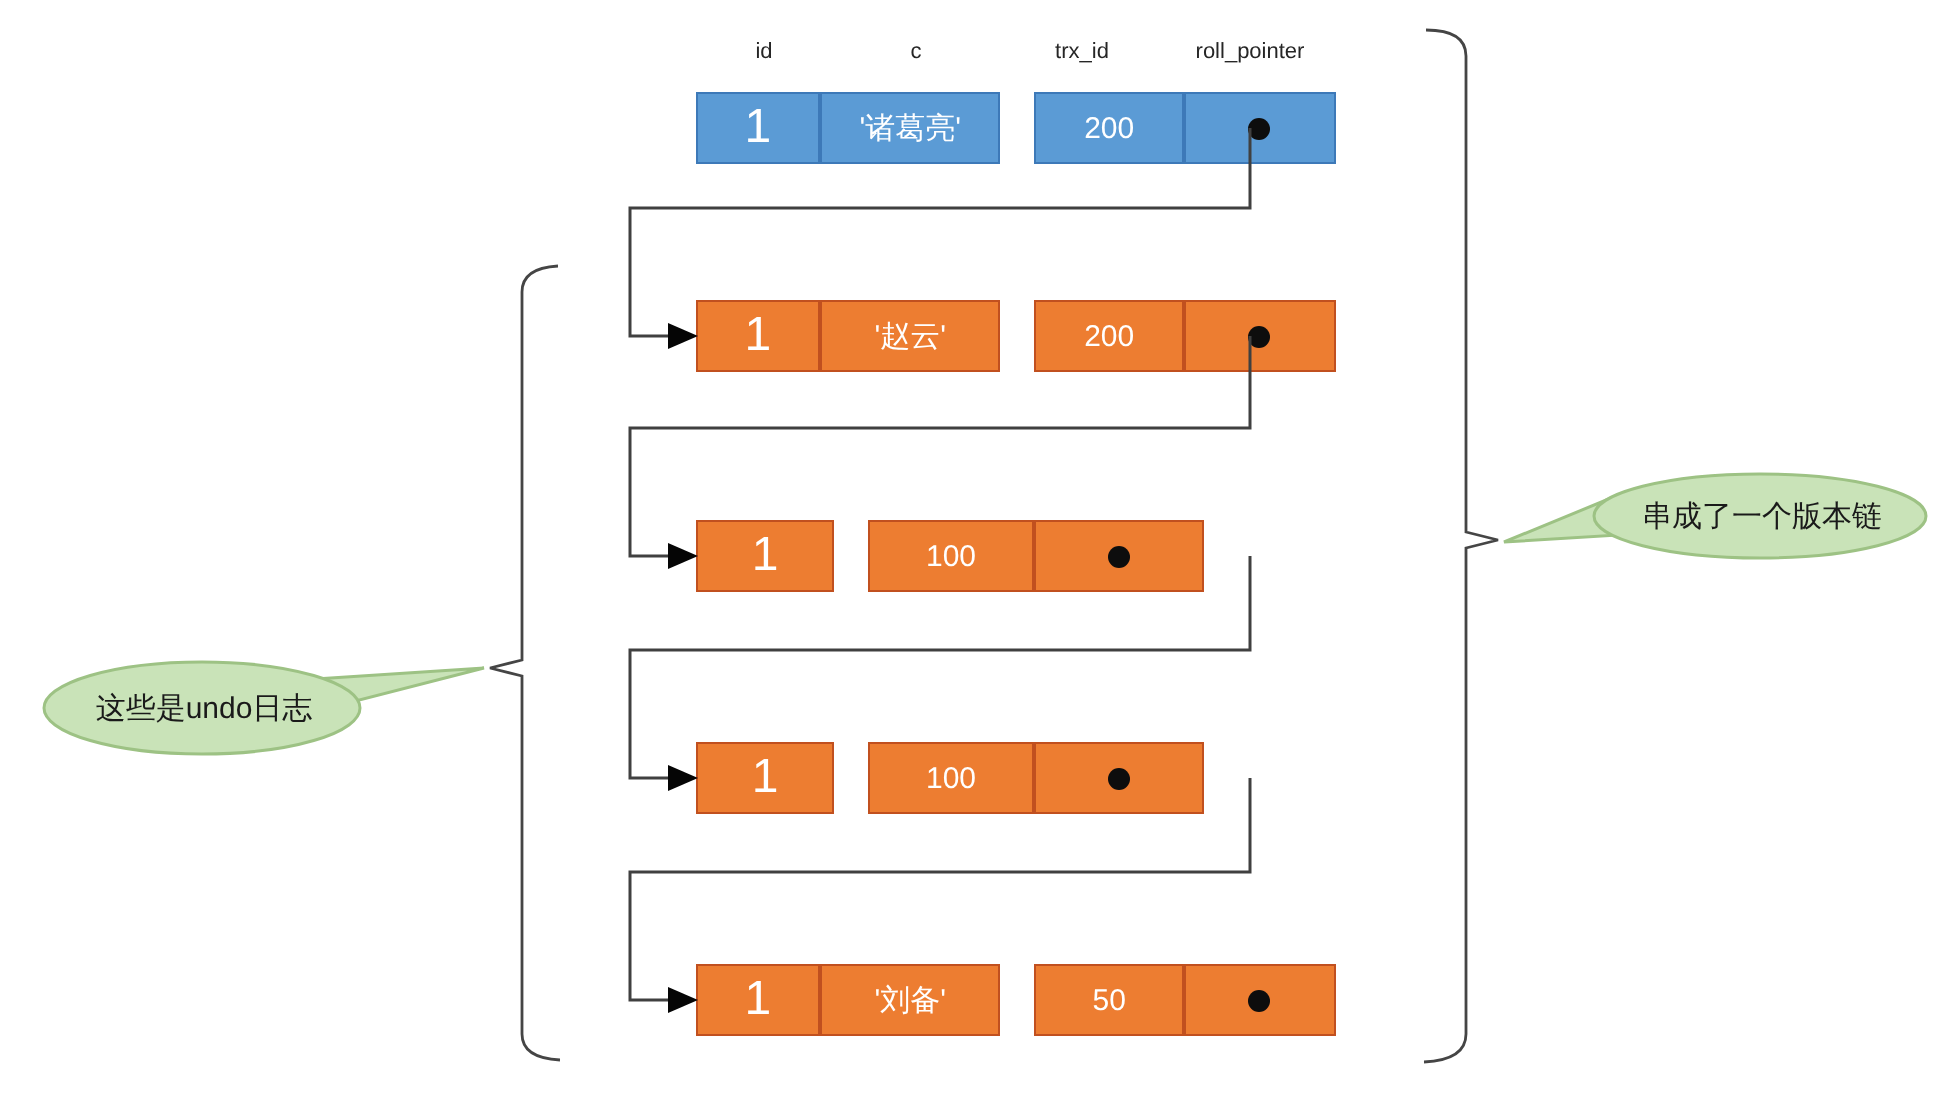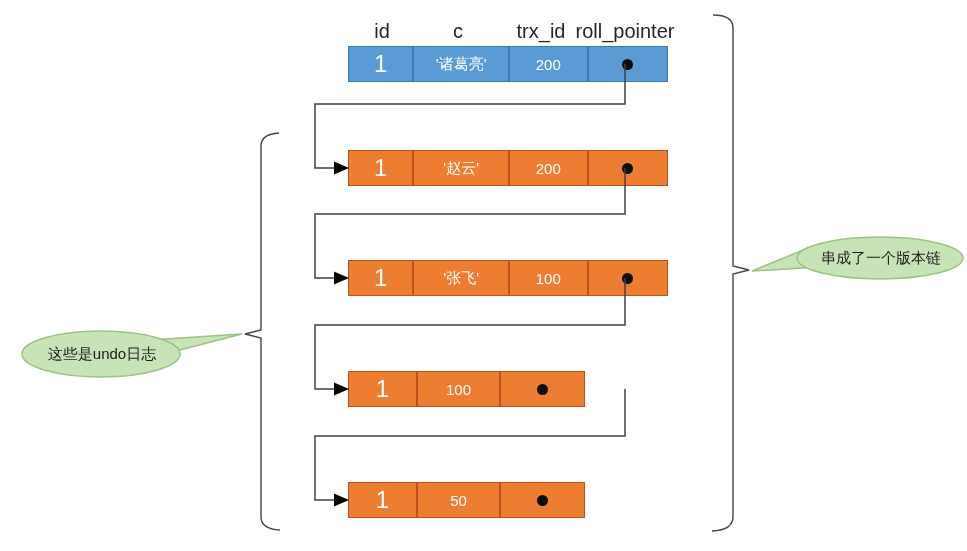--- a/index.html
+++ b/index.html
@@ -3,34 +3,34 @@
 <meta charset="utf-8">
 <style>
   html,body{margin:0;padding:0;background:#ffffff;}
   .canvas{
     position:relative;width:967px;height:551px;overflow:hidden;background:#fff;
     font-family:"Liberation Sans","DejaVu Sans",sans-serif;
   }
   svg.layer{position:absolute;left:0;top:0;z-index:3;pointer-events:none;}
   .col-header{
     position:absolute;top:20px;width:120px;height:18px;z-index:2;
-    text-align:center;font-size:20px;color:var(--text-dark);
+    text-align:center;font-size:11px;color:var(--text-dark);
   }
   .record-row{
     position:absolute;left:348px;width:320px;height:36px;display:flex;z-index:2;
   }
   .cell{
     box-sizing:border-box;height:36px;display:flex;align-items:center;justify-content:center;
     color:var(--text-light);font-size:15px;
   }
   .row-blue .cell{background:var(--row-blue);border:1.5px solid var(--row-blue-border);}
   .row-orange .cell{background:var(--row-orange);border:1.5px solid var(--row-orange-border);}
   .c-id{width:69px;font-size:24px;font-weight:400;}
   .c-c{width:101px;}
-  .c-trx{width:83px;}
+  .c-trx{width:83px;margin-left:17px;}
   .c-ptr{width:85px;}
   .dot{width:11px;height:11px;border-radius:50%;background:#0d0d0d;display:inline-block;}
   .bubble-label{
     position:absolute;z-index:4;text-align:left;font-size:15px;color:#1a1a1a;
     display:flex;align-items:center;justify-content:center;
   }
   .bubble-label.left{left:28px;top:332px;width:148px;height:44px;}
   .bubble-label.right{left:800px;top:237px;width:162px;height:42px;}
   .connector-line{fill:none;stroke:var(--connector);stroke-width:1.5px;}
   .arrow-head{fill:#050505;stroke:none;}
@@ -85,37 +85,37 @@
     <div class="cell c-id">1</div>
     <div class="cell c-c">'赵云'</div>
     <div class="cell c-trx">200</div>
     <div class="cell c-ptr">
         <span class="dot"></span>
       </div>
   </div>
 
   <div class="record-row row-orange" style="top:260px">
     <div class="cell c-id">1</div>
-    <div class="cell c-c">'张飞'</div>
     <div class="cell c-trx">100</div>
     <div class="cell c-ptr">
         <span class="dot"></span>
       </div>
   </div>
 
   <div class="record-row row-orange" style="top:371px">
     <div class="cell c-id">1</div>
     <div class="cell c-trx">100</div>
     <div class="cell c-ptr">
         <span class="dot"></span>
       </div>
   </div>
 
   <div class="record-row row-orange" style="top:482px">
     <div class="cell c-id">1</div>
+    <div class="cell c-c">'刘备'</div>
     <div class="cell c-trx">50</div>
     <div class="cell c-ptr">
         <span class="dot"></span>
       </div>
   </div>
 
   <div class="bubble-label left">这些是undo日志</div>
   <div class="bubble-label right">串成了一个版本链</div>
 
 </div>

